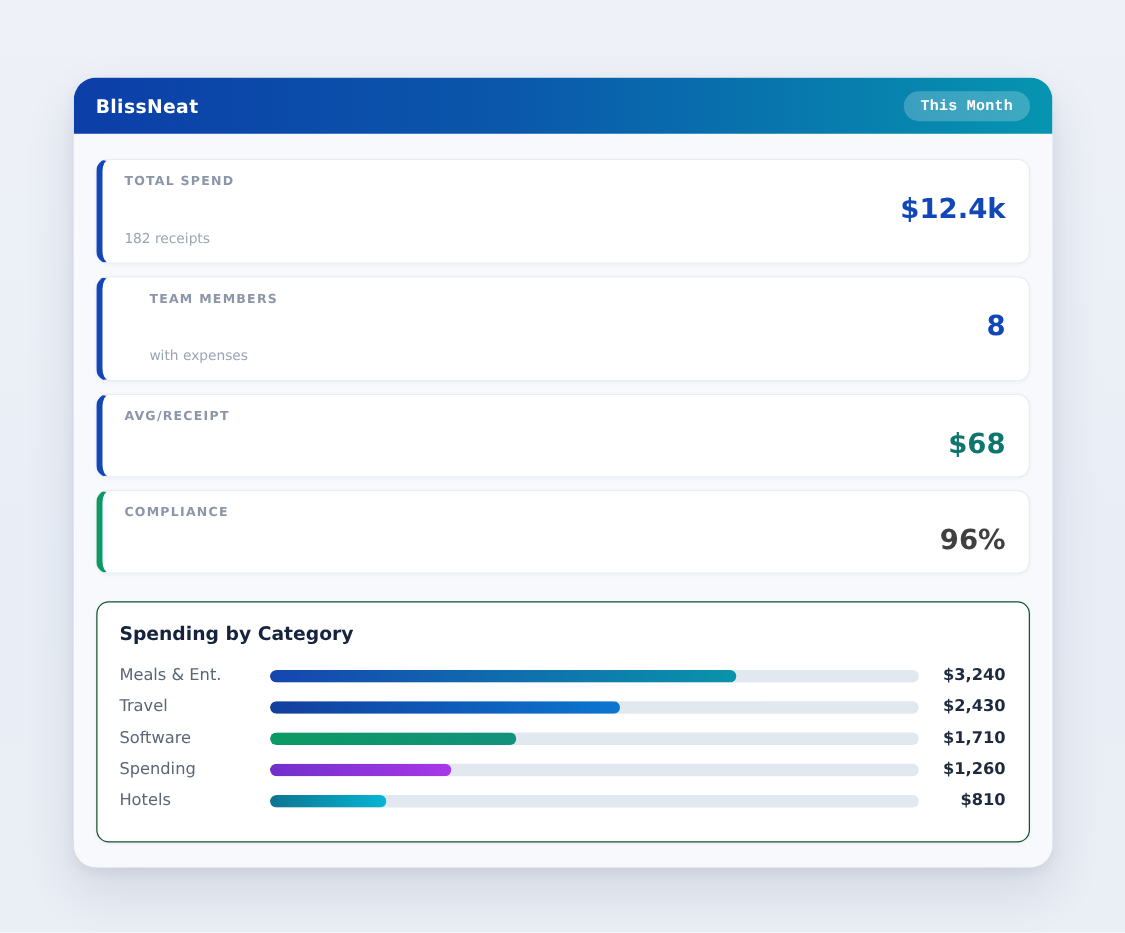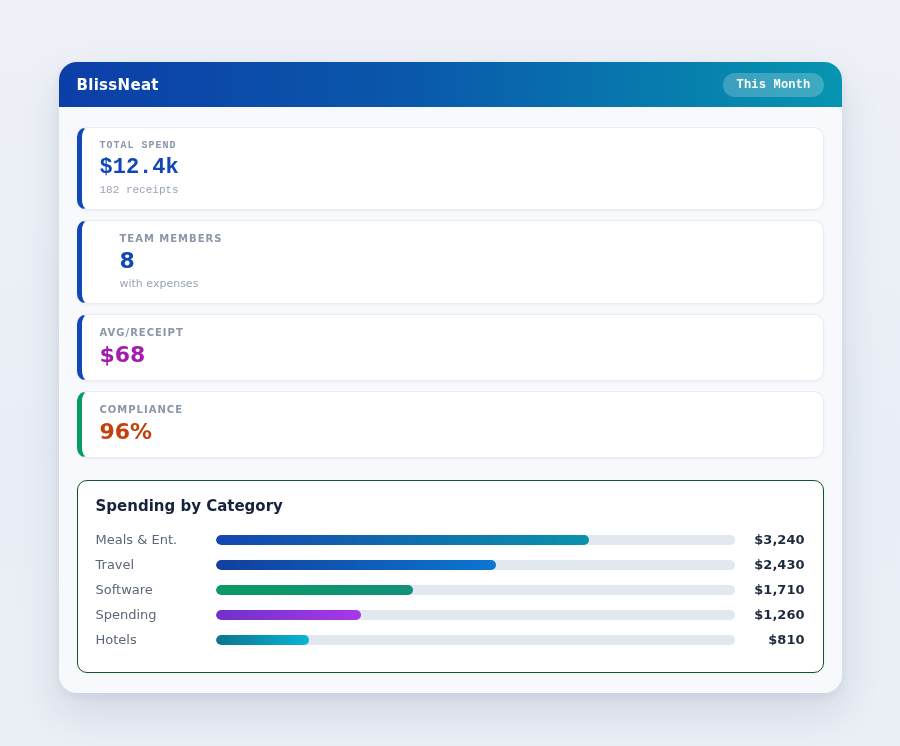--- a/index.html
+++ b/index.html
@@ -36,21 +36,21 @@
     border-left:5px solid #1247b8;
     border-radius:10px;
     padding:12px 18px 13px;
     margin-bottom:10px;
     box-shadow:0 1px 3px rgba(30,50,90,0.05);
   }
   .stat-label {
     font-size:10px; font-weight:bold; color:#8b96a8;
     letter-spacing:1px; text-transform:uppercase;
   }
-  .stat-value { font-size:22px; font-weight:bold; color:#1247b8; margin-top:4px; }
+  .stat-value { font-size:22px; font-weight:bold; color:#1247b8; margin-top:4px;text-align:right; }
   .stat-sub { font-size:11px; color:#9aa4b4; margin-top:4px; }
   .chart-card {
     background:#ffffff;
     border:1px solid #14532d;
     border-radius:10px;
     padding:16px 18px 20px;
     margin-top:22px;
     box-shadow:0 1px 3px rgba(30,50,90,0.05);
   }
   .chart-title { font-size:15px; font-weight:bold; color:#16233c; margin-bottom:12px; }
@@ -73,41 +73,41 @@
 <body>
 
 <div class="dashboard">
   <div class="app-header">
     <div class="app-title">BlissNeat</div>
     <button class="period-badge">This Month</button>
   </div>
 
   <div class="dash-body">
 
-    <div class="stat-card" style="border-left-color: rgb(18, 71, 184); font-family: Liberation Mono, monospace;">
+    <div class="stat-card" style="border-left-color: rgb(18, 71, 184);">
       <div class="stat-label">TOTAL SPEND</div>
       <div class="stat-value" style="color: rgb(18, 71, 184);">$12.4k</div>
       <div class="stat-sub">182 receipts</div>
     </div>
 
     <div class="stat-card" style="border-left-color: rgb(18, 71, 184); padding-left: 38px;">
       <div class="stat-label">TEAM MEMBERS</div>
       <div class="stat-value" style="color: rgb(18, 71, 184);">8</div>
       <div class="stat-sub">with expenses</div>
     </div>
 
     <div class="stat-card" style="border-left-color: rgb(18, 71, 184);">
       <div class="stat-label">AVG/RECEIPT</div>
-      <div class="stat-value" style="color: #a21caf;">$68</div>
+      <div class="stat-value" style="color: #0f766e;">$68</div>
 
     </div>
 
     <div class="stat-card" style="border-left-color: rgb(10, 154, 98);">
       <div class="stat-label">COMPLIANCE</div>
-      <div class="stat-value" style="color: #c2410c;">96%</div>
+      <div class="stat-value" style="color: #404040;">96%</div>
 
     </div>
 
     <div class="chart-card">
       <div class="chart-title">Spending by Category</div>
 
       <div class="chart-row">
         <div class="row-label">Meals &amp; Ent.</div>
         <div class="bar-track" style="background: rgb(226, 232, 240);">
             <div class="bar-fill" style="width: 72%; background: linear-gradient(90deg, rgb(21, 70, 176), rgb(10, 147, 171));"></div>

